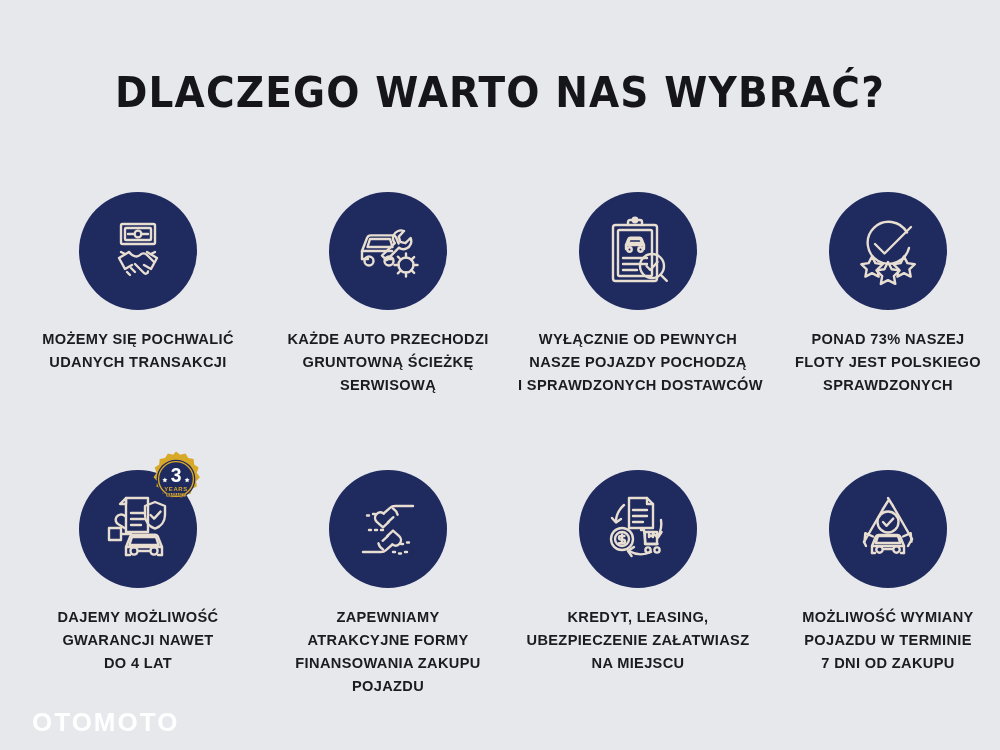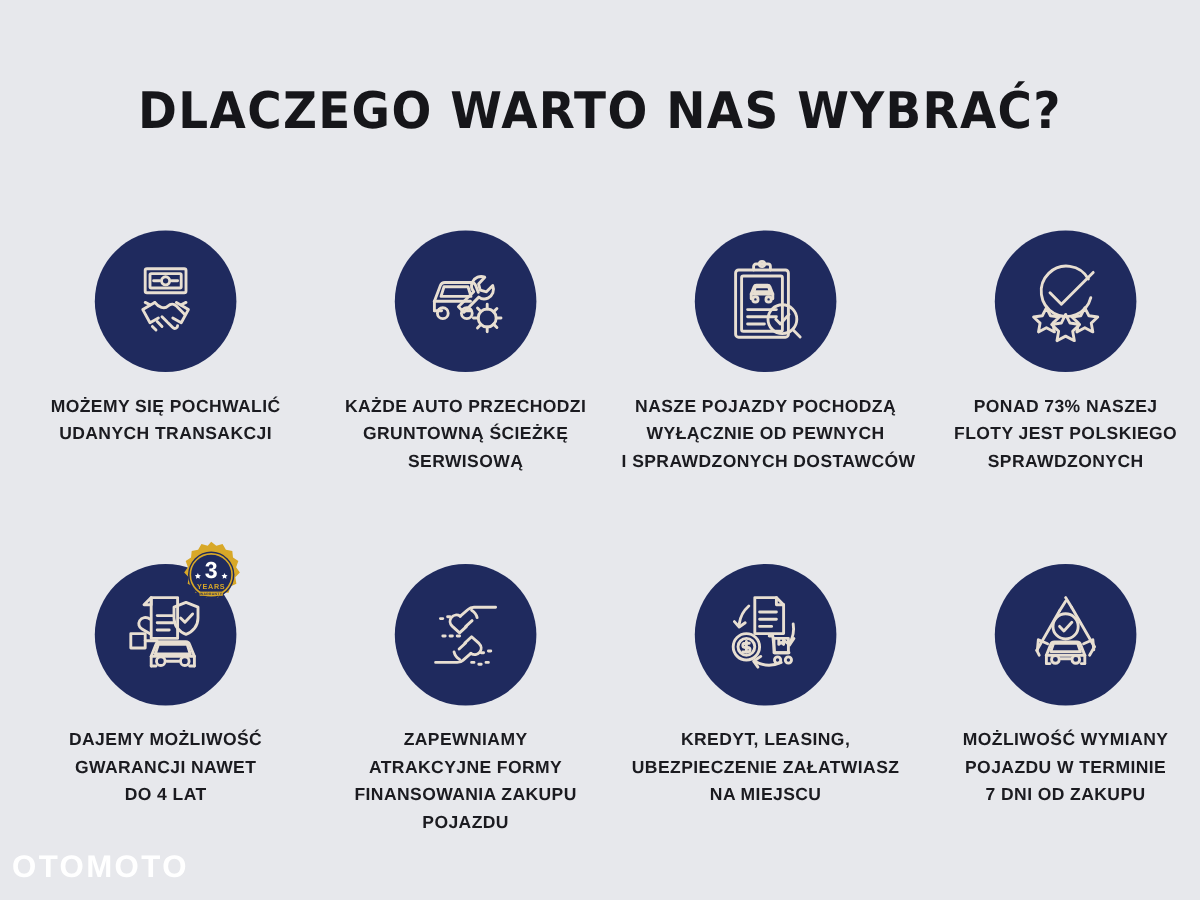--- a/index.html
+++ b/index.html
@@ -63,21 +63,21 @@
   .caption .ln{display:block;white-space:nowrap;}
 
   .badge{
     position:absolute;
     top:-16px;right:-4px;
     width:58px;height:58px;
   }
 
   .brand{
     position:absolute;
-    left:10px;bottom:12px;
+    left:32px;bottom:12px;
     display:flex;align-items:flex-start;
   }
   .brand-text{
     font-size:26px;font-weight:bold;color:#ffffff;letter-spacing:2px;
   }
 </style>
 </head>
 <body>
 
 <div class="page">
@@ -148,22 +148,22 @@
               <circle cx="29.5" cy="36.5" r="2.2"></circle>
               <circle cx="40.5" cy="36.5" r="2.2"></circle>
               <path d="M23 45h24M23 51h24M23 57h14"></path>
               <circle cx="52" cy="53" r="12"></circle>
               <path d="M46.5 53l3.8 4 7.2-8"></path>
               <path d="M60.8 61.8l6 6"></path>
             </svg>
           </div>
         </div>
         <div class="caption">
+          <span class="ln">WYŁĄCZNIE OD PEWNYCH</span>
           <span class="ln">NASZE POJAZDY POCHODZĄ</span>
-          <span class="ln">WYŁĄCZNIE OD PEWNYCH</span>
           <span class="ln">I SPRAWDZONYCH DOSTAWCÓW</span>
         </div>
       </div>
 
       <div class="cell">
         <div class="icon-wrap">
           <div class="circle">
             <svg width="78" height="78" viewBox="0 0 78 78" fill="none" stroke="#e8dfd2" stroke-width="2.4" stroke-linecap="round" stroke-linejoin="round">
               <path d="M58 20.5A21 21 0 1 0 60 36"></path>
               <path d="M26 32l9.5 9.5L62 15"></path>

